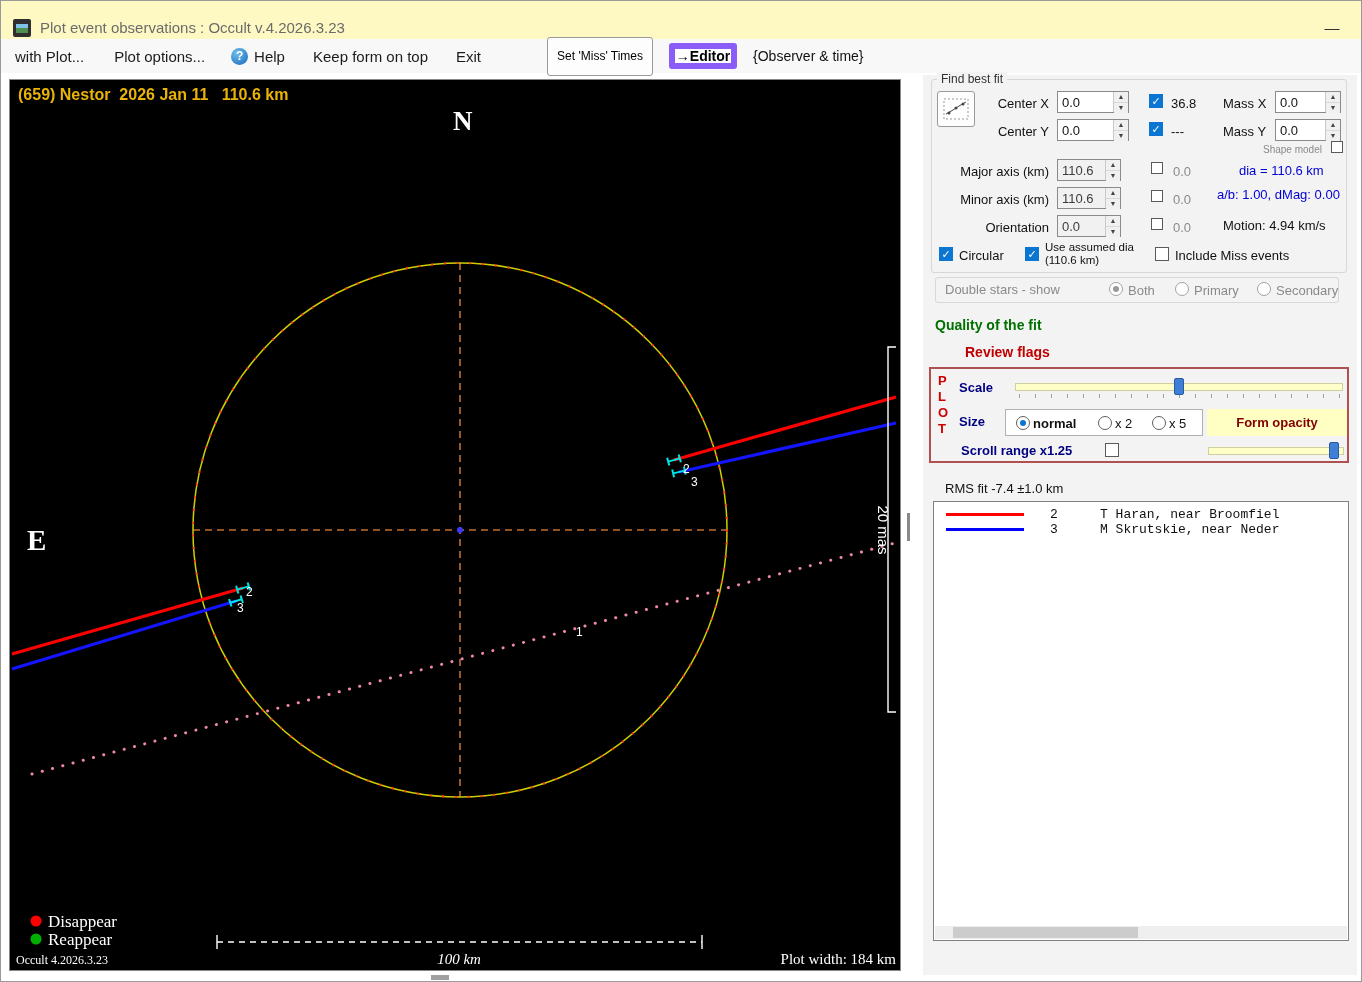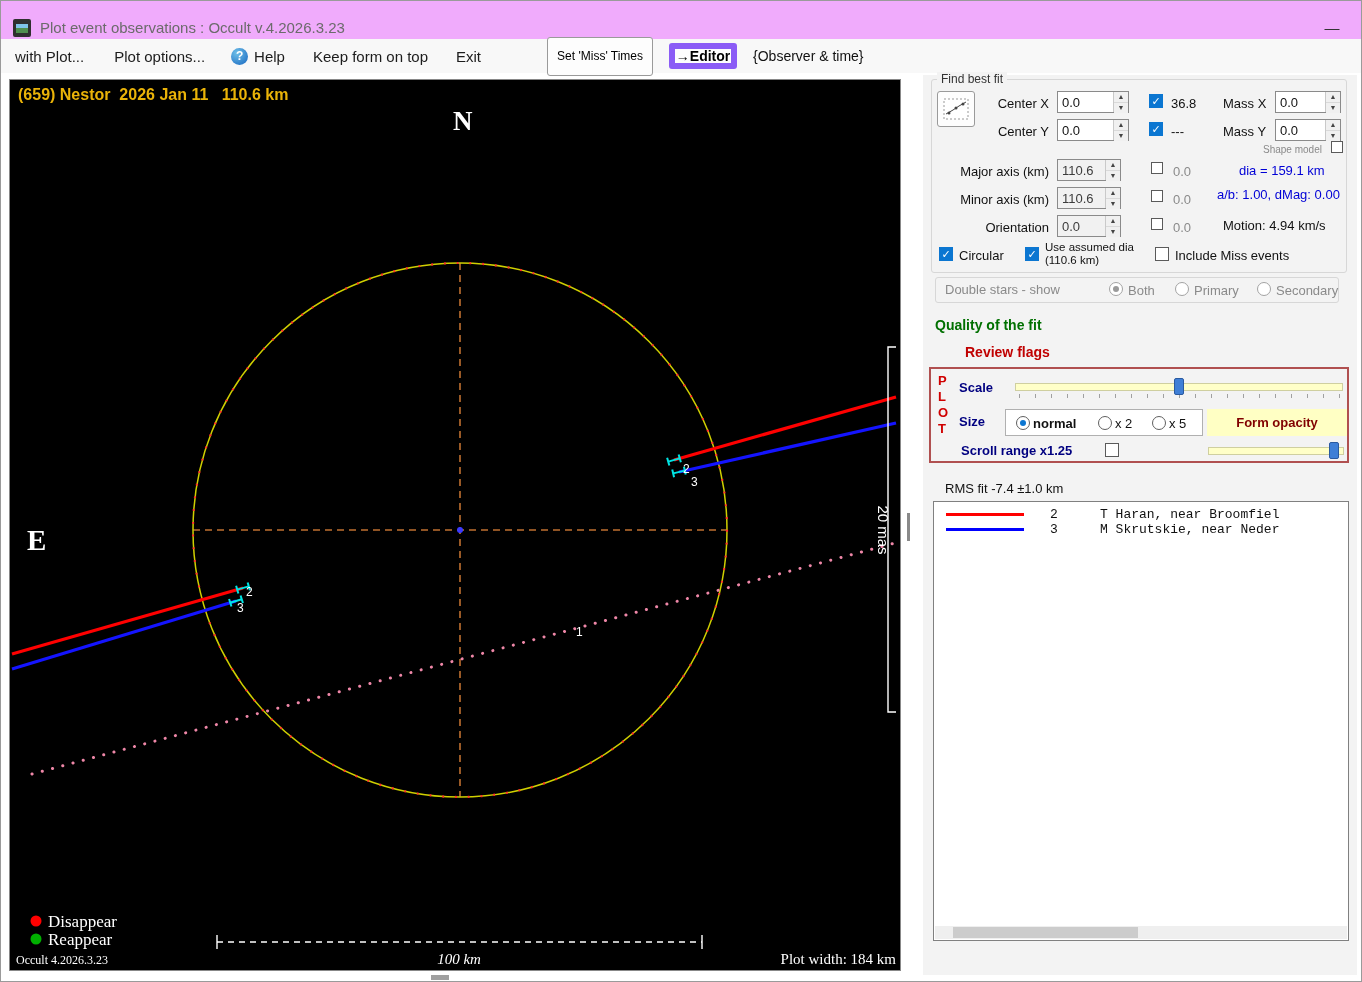--- a/index.html
+++ b/index.html
@@ -1,21 +1,21 @@
 <!DOCTYPE html>
 <html><head>
 <meta charset="utf-8">
 <style>
   * { margin:0; padding:0; box-sizing:border-box; }
   html,body { width:1362px; height:982px; overflow:hidden; background:#fff;
     font-family:"Liberation Sans",sans-serif; font-size:13px; color:#111; }
   .window { position:relative; width:1362px; height:982px; background:#fff; border:1px solid #9a9a9a; }
 
   
-  .titlebar { position:absolute; left:0; top:0; width:100%; height:54px; background:#f0abfc;
+  .titlebar { position:absolute; left:0; top:0; width:100%; height:54px; background:#fef9c3;
     display:flex; align-items:center; gap:9px; padding:0 12px; border-bottom:1px solid #e2e2e2; }
   .app-icon { width:18px; height:18px; background:#2f2f2f; border-radius:2px; position:relative; flex:none; }
   .app-icon::after { content:""; position:absolute; left:3px; top:5px; width:12px; height:9px;
     background:linear-gradient(180deg,#7ec3e8 0 45%,#4f8f4f 45% 100%); }
   .title-text { font-size:15px; color:#6b6b6b; }
   .min-btn { margin-left:auto; width:34px; text-align:center; font-size:15px; color:#333; }
 
   
   .menubar { position:absolute; left:0; top:38px; width:100%; height:34px; background:#f8f8f8;
     display:flex; align-items:center; padding:0 14px; }
@@ -263,21 +263,21 @@
     <span class="lbl lbl-r" style="left:28px;top:89px;width:98px">Major axis (km)</span>
     <div class="spin dis" style="left:134px;top:84px;width:64px">
       <span class="spin-val">110.6</span>
       <span class="spin-btns">
         <span>▲</span>
         <span>▼</span>
       </span>
     </div>
     <span class="cb sm" style="left:228px;top:87px"></span>
     <span class="lbl gray" style="left:250px;top:89px">0.0</span>
-    <span class="lbl blue-info" style="left:316px;top:88px">dia = 159.1 km</span>
+    <span class="lbl blue-info" style="left:316px;top:88px">dia = 110.6 km</span>
 
     <span class="lbl lbl-r" style="left:28px;top:117px;width:98px">Minor axis (km)</span>
     <div class="spin dis" style="left:134px;top:112px;width:64px">
       <span class="spin-val">110.6</span>
       <span class="spin-btns">
         <span>▲</span>
         <span>▼</span>
       </span>
     </div>
     <span class="cb sm" style="left:228px;top:115px"></span>

